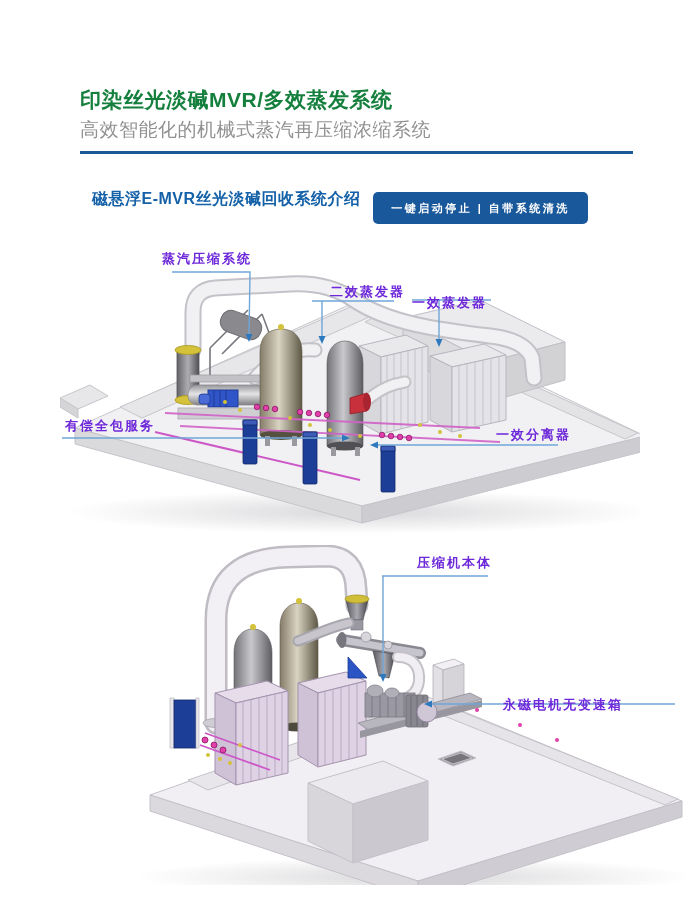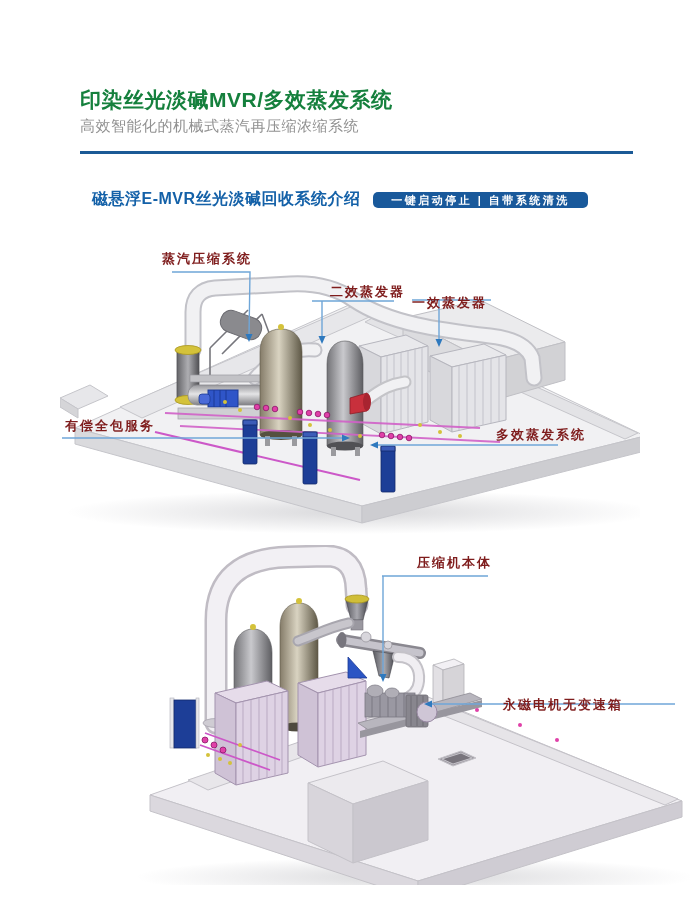--- a/index.html
+++ b/index.html
@@ -1,35 +1,35 @@
 <!DOCTYPE html>
 <html><head>
 <meta charset="utf-8">
 <style>
   * { margin:0; padding:0; box-sizing:border-box; }
   html,body { width:694px; height:920px; background:#ffffff; font-family:"Liberation Sans","DejaVu Sans",sans-serif; }
   .page { position:relative; width:694px; height:920px; background:#fff; overflow:hidden; }
 
   .title { position:absolute; left:80px; top:86px; font-size:21px; font-weight:bold; color:#15803d; letter-spacing:0.5px;text-align:right; }
-  .subtitle { position:absolute; left:80px; top:117px; font-size:15px; color:#919191; letter-spacing:0.5px; }
+  .subtitle { position:absolute; left:80px; top:117px; font-size:19px; color:#919191; letter-spacing:0.5px; }
   .divider { position:absolute; left:80px; top:151px; width:553px; height:3px; background:#1B5A96; }
 
   .section-title { position:absolute; left:92px; top:189px; font-size:16px; font-weight:bold; color:#1461A8; letter-spacing:0.5px; }
-  .badge { position:absolute; left:373px; width:215px; height:16px; background:#19599B; border-radius:5px;
+  .badge { position:absolute; left:373px; width:215px; height:32px; background:#19599B; border-radius:5px;
            color:#ffffff; font-size:11px; font-weight:bold; letter-spacing:2.5px;
            display:flex; align-items:center; justify-content:center; white-space:nowrap; }
   .badge1 { top:192px; }
   .badge2 { top:216px; }
 
   .figure { position:absolute; }
   .fig1 { left:60px; top:250px; width:580px; height:285px; }
   .fig2 { left:130px; top:545px; width:560px; height:340px;text-decoration:underline; }
   .figure svg { position:absolute; left:0; top:0; }
 
-  .callout { position:absolute; font-size:13px; font-weight:600; color:#7f1d1d; letter-spacing:2px; white-space:nowrap; }
+  .callout { position:absolute; font-size:13px; font-weight:600; color:#6d28d9; letter-spacing:2px; white-space:nowrap; }
 </style>
 </head>
 <body>
 
 <div class="page">
 
   <div class="title">印染丝光淡碱MVR/多效蒸发系统</div>
   <div class="subtitle">高效智能化的机械式蒸汽再压缩浓缩系统</div>
   <div class="divider"></div>
 
@@ -222,21 +222,21 @@
           <polygon points="282,184.5 282,191.5 290,188"></polygon>
           <polygon points="318,191.5 318,198.5 310,195"></polygon>
         </g>
       </g>
     </svg>
 
     <div class="callout" style="left:102px; top:0px;">蒸汽压缩系统</div>
     <div class="callout" style="left:270px; top:33px;text-align:right;">二效蒸发器</div>
     <div class="callout" style="left:352px; top:32px;margin-top:12px;">一效蒸发器</div>
     <div class="callout" style="left:5px;  top:167px;">有偿全包服务</div>
-    <div class="callout" style="left:436px; top:176px;">多效蒸发系统</div>
+    <div class="callout" style="left:436px; top:176px;">一效分离器</div>
   </div>
 
   <div class="figure fig2">
     <svg width="560" height="340" viewBox="0 0 560 340">
       <defs>
         <linearGradient id="tan2G" x1="0" y1="0" x2="1" y2="0">
           <stop offset="0" stop-color="#857C69"></stop>
             <stop offset="0.45" stop-color="#D9D3C1"></stop>
             <stop offset="1" stop-color="#5E5846"></stop>
         </linearGradient>

